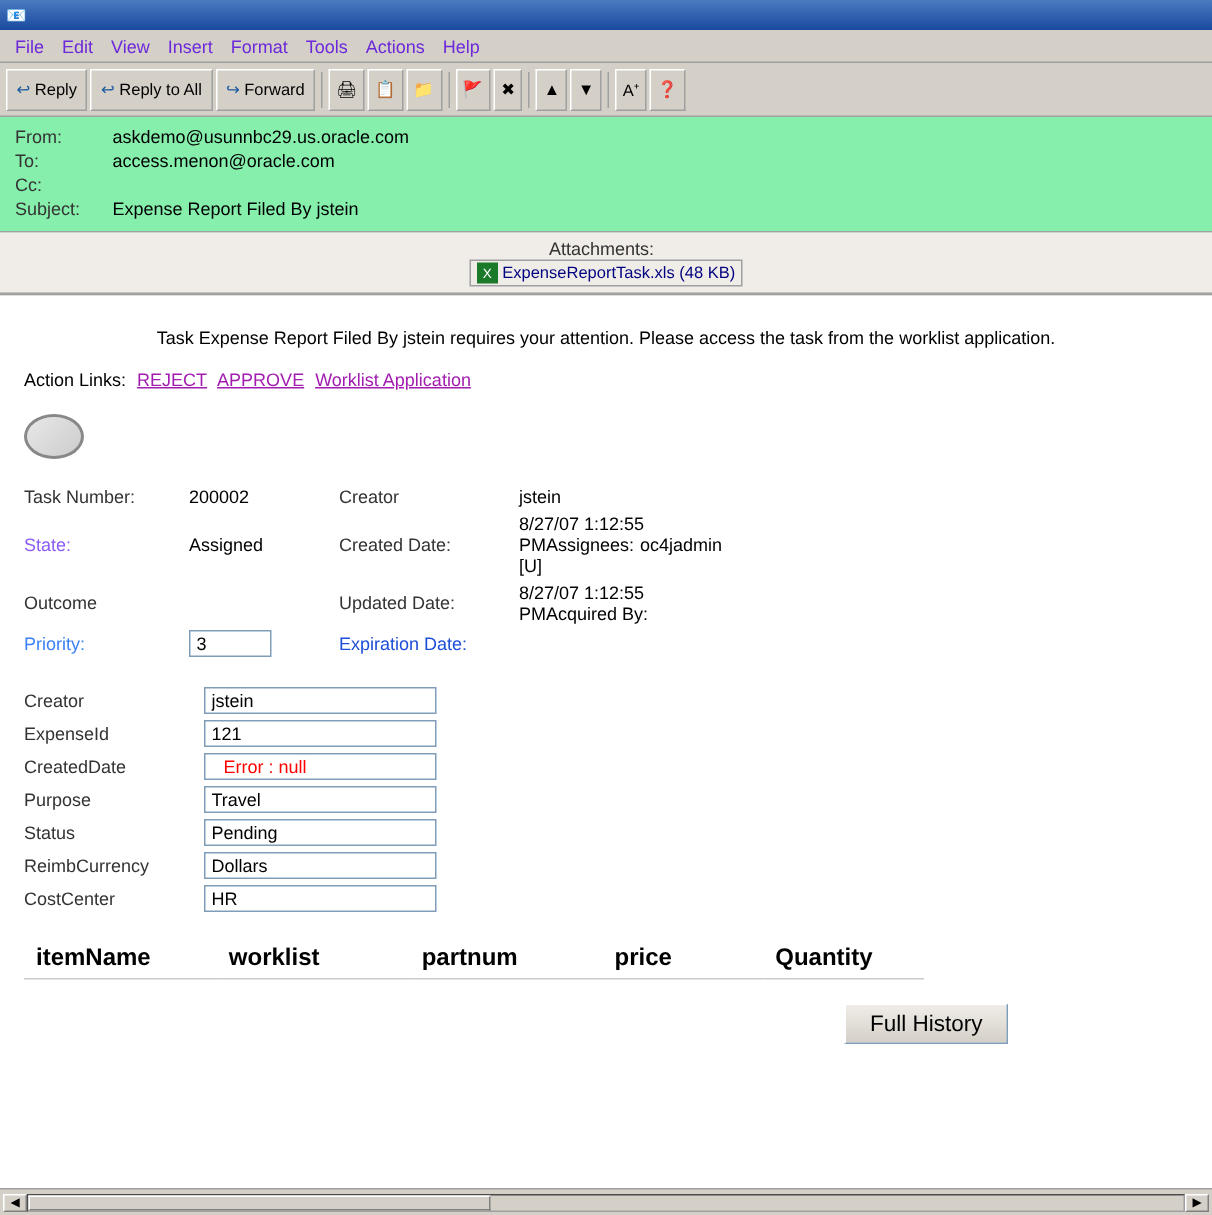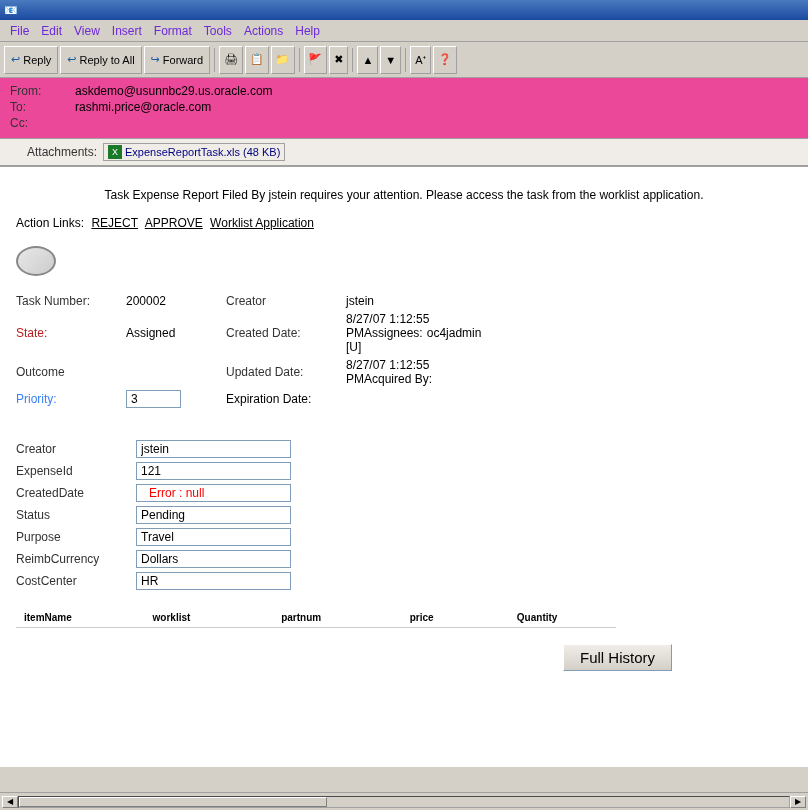--- a/index.html
+++ b/index.html
@@ -57,44 +57,45 @@
       height: 28px;
     }
     .toolbar-separator {
       width: 1px; height: 24px;
       background: #a0a0a0;
       margin: 0 2px;
     }
 
     
     #email-headers {
-      background: #ec4899;
+      background: #86efac;
       padding: 6px 10px;
       border-bottom: 1px solid #a0a0a0;
     }
     .header-row {
       display: flex;
       margin-bottom: 2px;
       font-size: 12px;
     }
     .header-label {
       width: 65px;
       color: #333;
       font-weight: normal;
     }
     .header-value { color: #000; }
 
     
     #attachments-row {
       display: flex;
       align-items: center;
-      padding: 4px 27px;
+      padding: 4px 6px;
       background: #f0ede8;
       border-bottom: 2px solid #a0a0a0;
       font-size: 12px;
+      flex-direction: column;
     }
     .attachment-label { color: #333; margin-right: 6px; }
     .attachment-link {
       background: #f0ede8;
       border: 1px solid #a0a0a0;
       padding: 1px 4px;
       font-size: 11px;
       color: #000080;
       cursor: pointer;
       display: flex;
@@ -123,21 +124,21 @@
       font-size: 12px;
       color: black;
       margin-bottom: 12px;
       line-height: 1.4;
     }
     .action-links {
       margin-bottom: 16px;
       font-size: 12px;
     }
     .action-link {
-      color: #000000;
+      color: #a21caf;
       text-decoration: underline;
       cursor: pointer;
       margin-right: 4px;
     }
 
     
     .task-logo {
       margin-bottom: 16px;
     }
     .bpel-logo {
@@ -145,21 +146,21 @@
       border: 2px solid #888;
       border-radius: 50%;
       background: linear-gradient(135deg, #e8e8e8, #cccccc);
       display: flex;
       align-items: center;
       justify-content: center;
     }
 
     
     .task-details-section {
-      margin-bottom: 28px;
+      margin-bottom: 16px;
     }
 
     .priority-input {
       border: 1px solid #7f9db9;
       background: white;
       padding: 1px 4px;
       width: 55px;
       font-size: 12px;
     }
 
@@ -194,21 +195,21 @@
     
     .items-table-section {
       margin-bottom: 16px;
     }
     .items-table {
       border-collapse: collapse;
       width: 600px;
     }
     .items-table th {
       font-weight: bold;
-      font-size: 10px;
+      font-size: 16px;
       padding: 4px 8px;
       text-align: left;
       border-bottom: 1px solid #ccc;
     }
 
     
     .full-history-section {
       display: flex;
       justify-content: flex-end;
       margin-right: 120px;
@@ -330,25 +331,29 @@
   </button>
 </div>
 
 <div id="email-headers">
   <div class="header-row">
     <span class="header-label">From:</span>
     <span class="header-value">askdemo@usunnbc29.us.oracle.com</span>
   </div>
   <div class="header-row">
     <span class="header-label">To:</span>
-    <span class="header-value">rashmi.price@oracle.com</span>
+    <span class="header-value">access.menon@oracle.com</span>
   </div>
   <div class="header-row">
     <span class="header-label">Cc:</span>
     <span class="header-value"></span>
+  </div>
+  <div class="header-row">
+    <span class="header-label">Subject:</span>
+    <span class="header-value">Expense Report Filed By jstein</span>
   </div>
 </div>
 
 <div id="attachments-row">
   <span class="attachment-label">Attachments:</span>
   <span class="attachment-link">
     <span class="attachment-icon">X</span>
     <span>ExpenseReportTask.xls (48 KB)</span>
   </span>
 </div>
@@ -373,41 +378,41 @@
   <div class="task-details-section">
     <table style="font-size:12px; border-collapse:collapse;">
       <tbody>
           <tr>
         <td style="padding:2px 8px 2px 0; color:#333; width:110px;">Task Number:</td>
         <td style="padding:2px 8px 2px 0; width:100px;">200002</td>
         <td style="padding:2px 8px 2px 0; color:#333; width:120px;">Creator</td>
         <td style="padding:2px 8px 2px 0; width:100px;">jstein</td>
       </tr>
       <tr>
-        <td style="padding:2px 8px 2px 0; color:#b91c1c;">State:</td>
+        <td style="padding:2px 8px 2px 0; color:#8b5cf6;">State:</td>
         <td style="padding:2px 8px 2px 0;">Assigned</td>
         <td style="padding:2px 8px 2px 0; color:#333;">Created Date:</td>
         <td style="padding:2px 8px 2px 0;">
           <span>8/27/07 1:12:55 PM</span><span>Assignees:</span><span style="margin-left:4px;">oc4jadmin [U]</span>
         </td>
       </tr>
       <tr>
         <td style="padding:2px 8px 2px 0; color:#333;">Outcome</td>
         <td style="padding:2px 8px 2px 0;"></td>
         <td style="padding:2px 8px 2px 0; color:#333;">Updated Date:</td>
         <td style="padding:2px 8px 2px 0;">
           <span>8/27/07 1:12:55 PM</span><span>Acquired By:</span>
         </td>
       </tr>
       <tr>
         <td style="padding:2px 8px 2px 0; color:#3b82f6;">Priority:</td>
         <td style="padding:2px 8px 2px 0;">
           <input type="text" class="priority-input" value="3" style="">
         </td>
-        <td style="padding:2px 8px 2px 0; color:#000000;">Expiration Date:</td>
+        <td style="padding:2px 8px 2px 0; color:#1d4ed8;">Expiration Date:</td>
         <td style="padding:2px 8px 2px 0;"></td>
       </tr>
     </tbody>
       </table>
   </div>
 
   <div class="form-section" style="margin-top: 8px;">
     <table class="form-table">
       <tbody>
           <tr class="form-row">
@@ -422,29 +427,29 @@
           <input type="text" class="form-input" value="121" style="">
         </td>
       </tr>
       <tr class="form-row">
         <td class="form-cell-label">CreatedDate</td>
         <td class="form-cell-value">
           <input type="text" class="form-input error" value="Error : null" style="color: red; padding-left: 12px;">
         </td>
       </tr>
       <tr class="form-row">
+        <td class="form-cell-label">Purpose</td>
+        <td class="form-cell-value">
+          <input type="text" class="form-input" value="Travel" style="">
+        </td>
+      </tr>
+      <tr class="form-row">
         <td class="form-cell-label">Status</td>
         <td class="form-cell-value">
           <input type="text" class="form-input" value="Pending" style="">
-        </td>
-      </tr>
-      <tr class="form-row">
-        <td class="form-cell-label">Purpose</td>
-        <td class="form-cell-value">
-          <input type="text" class="form-input" value="Travel" style="">
         </td>
       </tr>
       <tr class="form-row">
         <td class="form-cell-label">ReimbCurrency</td>
         <td class="form-cell-value">
           <input type="text" class="form-input" value="Dollars" style="">
         </td>
       </tr>
       <tr class="form-row">
         <td class="form-cell-label">CostCenter</td>

